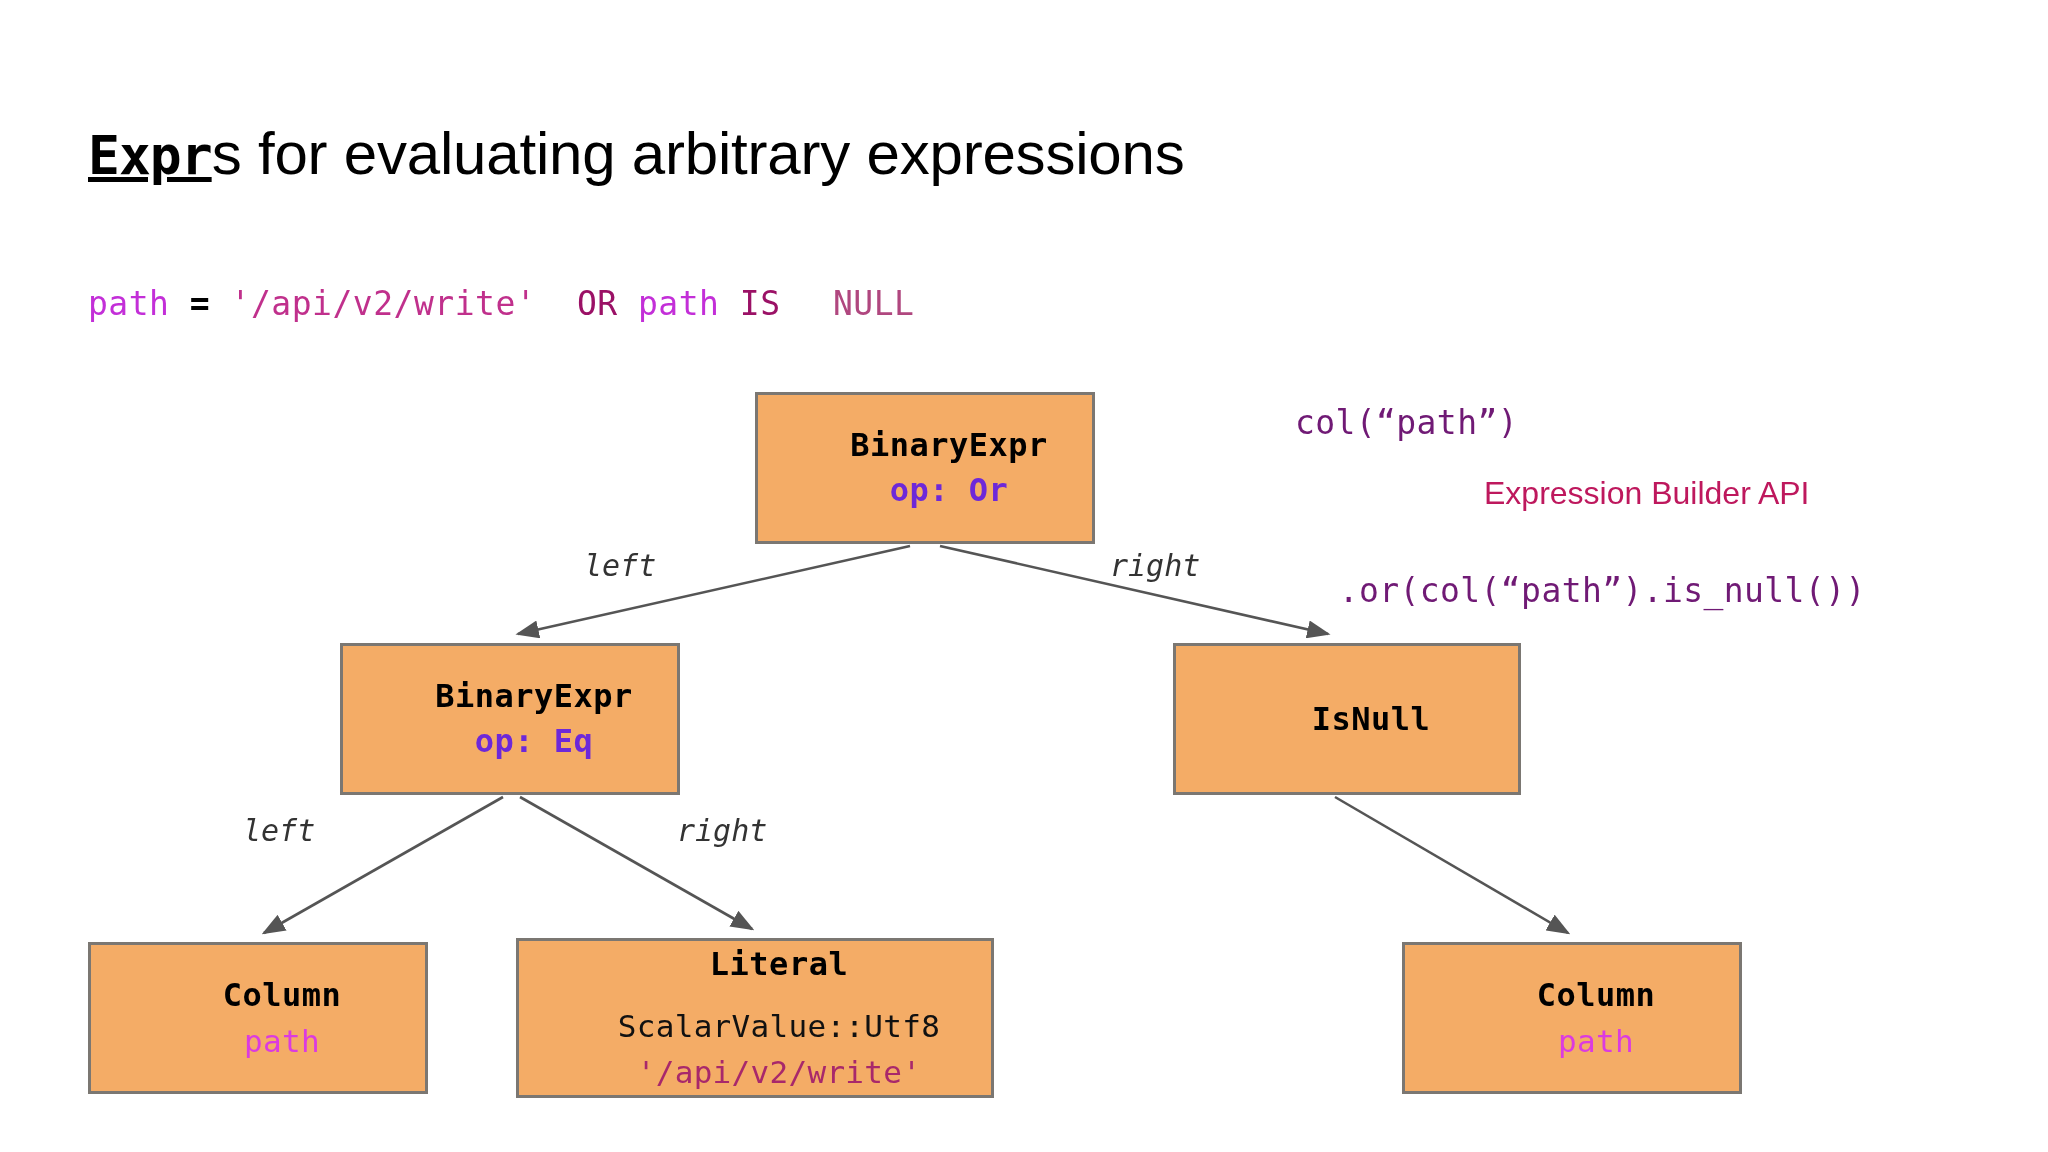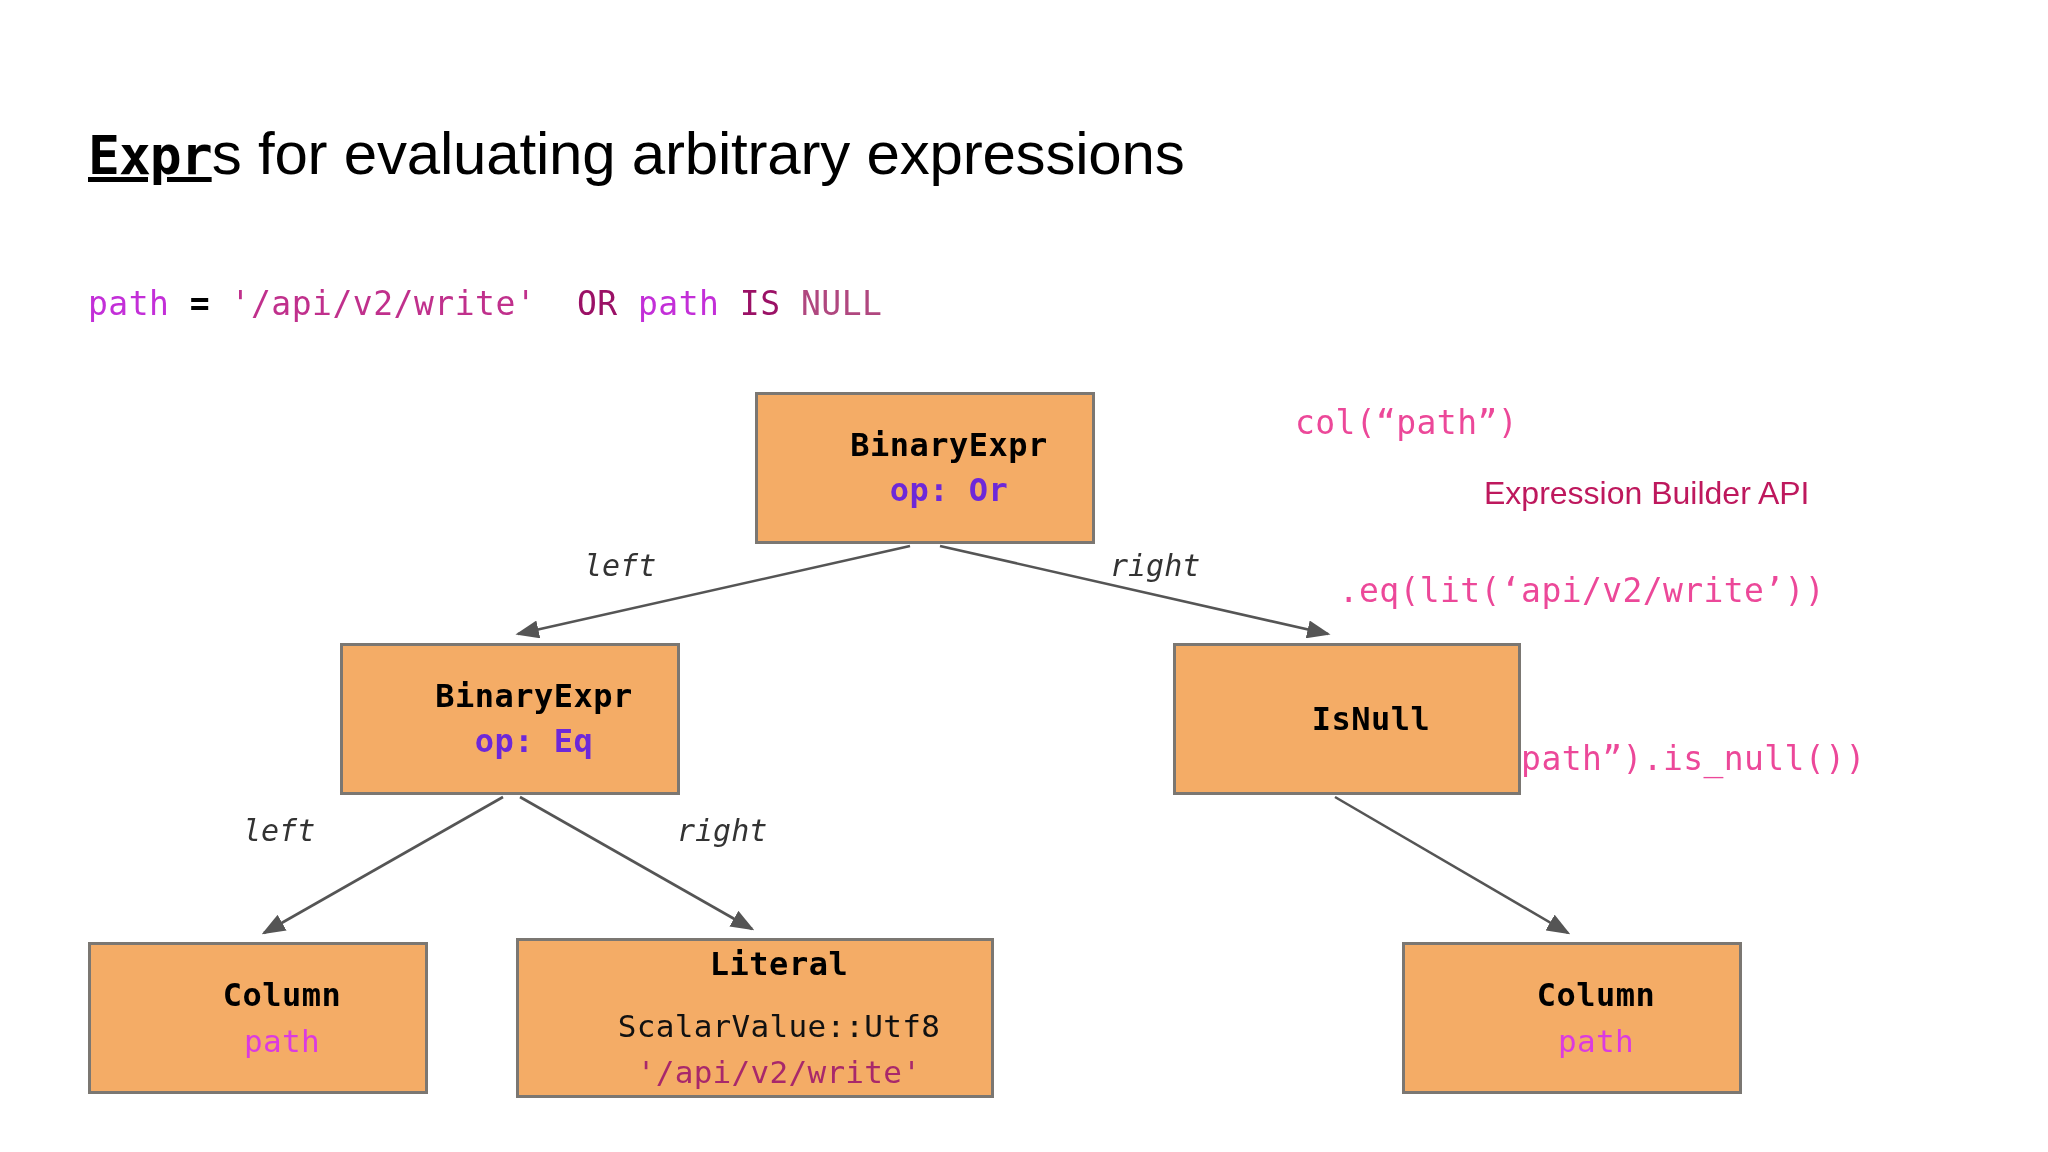--- a/index.html
+++ b/index.html
@@ -41,30 +41,30 @@
     font-family:"DejaVu Sans Mono", monospace;
     font-size:33px;
     line-height:42px;
     white-space:pre;
     letter-spacing:0.5px;
   }
   .tk-col   { color:#C32FD8; }
   .tk-op    { color:#000000; font-weight:bold; }
   .tk-str   { color:#C0308C; }
   .tk-kw    { color:#9B1166; font-weight:normal; }
-  .tk-null  { color:#B0477F; }
+  .tk-null  { color:#B0477F;margin-left:32px; }
 
   
   #builder-code{
     position:absolute;
     left:1295px; top:283px;
     font-family:"DejaVu Sans Mono", monospace;
     font-size:33px;
     line-height:56px;
-    color:#ec4899;
+    color:#701a75;
     white-space:pre;
     letter-spacing:0.4px;
   }
   #builder-code .ln2,#builder-code .ln3{ padding-left:2.2ch; display:block; }
   #builder-code .ln1{ display:block; }
 
   #builder-caption{
     position:absolute;
     left:1484px; top:475px;
     font-family:"Liberation Sans", sans-serif;
@@ -152,21 +152,20 @@
 <body>
 
 <div id="slide">
 
   <div id="title"><span class="mono-bold">Expr</span><span>s for evaluating arbitrary expressions</span></div>
 
   <div id="sql-line"><span class="tk-col">path</span><span> </span><span class="tk-op">=</span><span> </span><span class="tk-str">'/api/v2/write'</span><span>  </span><span class="tk-kw">OR</span><span> </span><span class="tk-col">path</span><span> </span><span class="tk-kw">IS</span><span> </span><span class="tk-null">NULL</span></div>
 
   <div id="builder-code">
     <span class="ln1">col(“path”)</span>
-    <span class="ln2">.eq(lit(‘api/v2/write’))</span>
     <span class="ln3">.or(col(“path”).is_null())</span>
   </div>
   <div id="builder-caption">Expression Builder API</div>
 
   <svg id="edges" viewBox="0 0 2048 1152" width="2048" height="1152" xmlns="http://www.w3.org/2000/svg">
     <defs>
       <marker id="arrowhead" markerWidth="9" markerHeight="7" refX="8" refY="3.5" orient="auto" markerUnits="strokeWidth">
         <polygon points="0 0, 9 3.5, 0 7" fill="#555555"></polygon>
       </marker>
     </defs>

